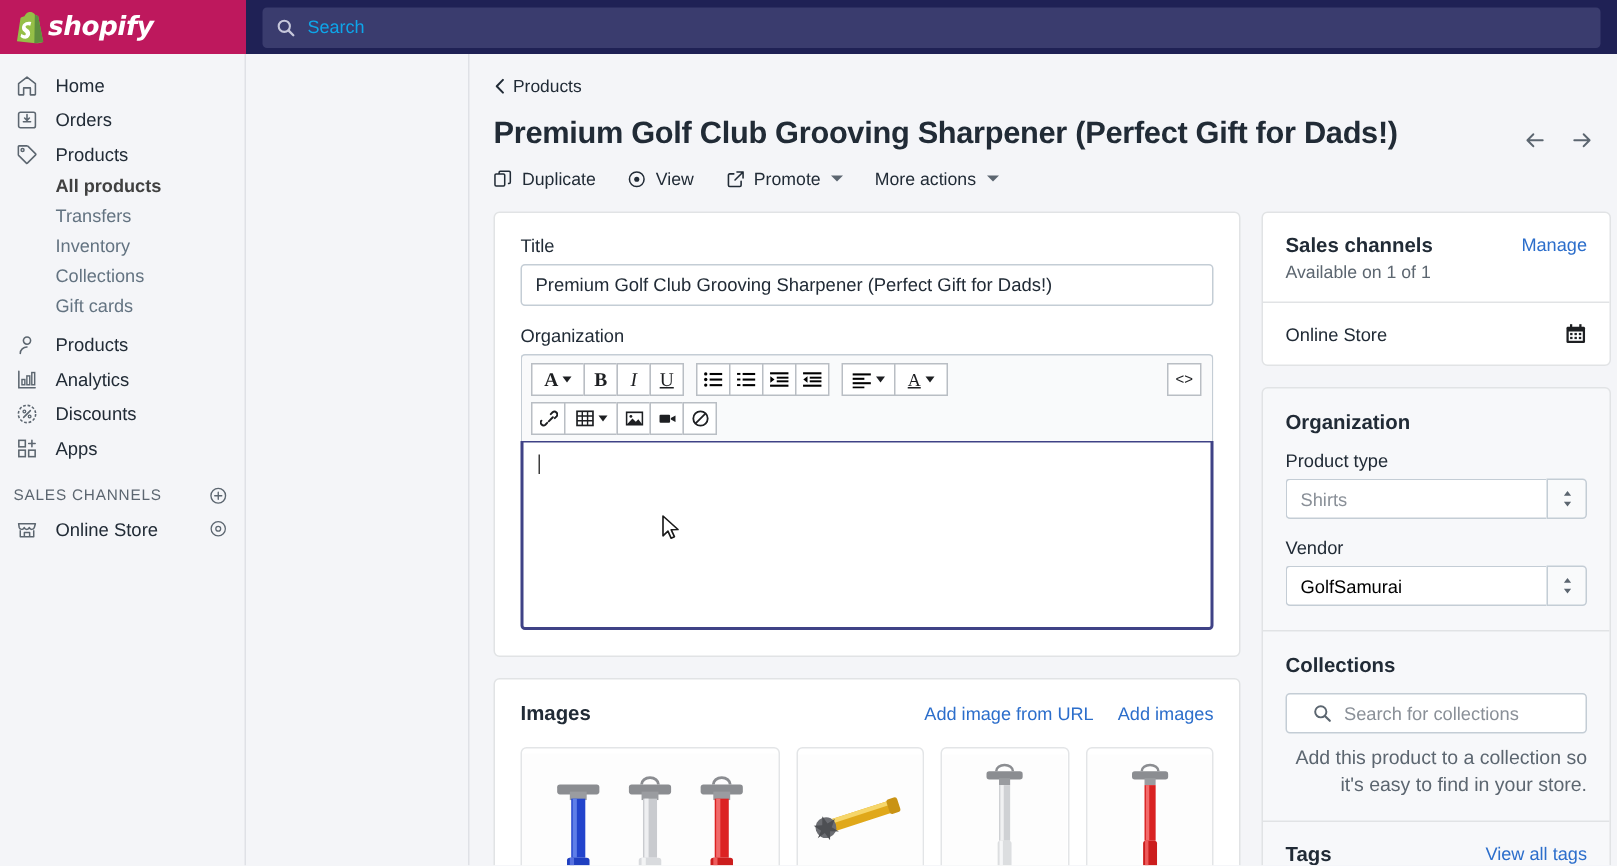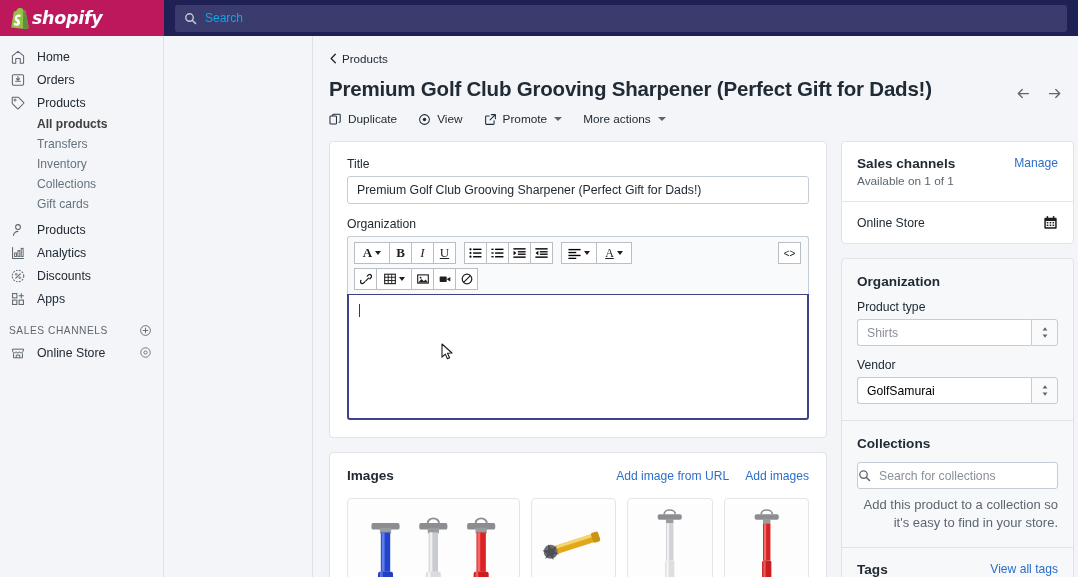--- a/index.html
+++ b/index.html
@@ -186,21 +186,21 @@
     display: flex; align-items: center; padding: 0 9px;
     font-size: 12.2px;
   }
   .sel-btn {
     width: 27px; border: 1px solid #c4cdd5; border-radius: 0 3px 3px 0;
     background: #f9fafb; display: flex; align-items: center; justify-content: center;
     cursor: pointer;
   }
   .search-field {
     width: 100%; height: 27px; border: 1px solid #c4cdd5; border-radius: 3px;
-    background: #fff; display: flex; align-items: center; gap: 8px; padding: 0 0;
+    background: #fff; display: flex; align-items: center; gap: 8px; padding: 0 17px;
     cursor: text;
   }
   .help-text { font-size: 13px; color: #5c6670; line-height: 1.35; margin-top: 7px; text-align: right; }
 
   .mouse-cursor { position: absolute; left: 277px; top: 307px; width: 13px; height: 18px; pointer-events: none; }
 </style>
 </head>
 <body>
 
 <div class="app">

